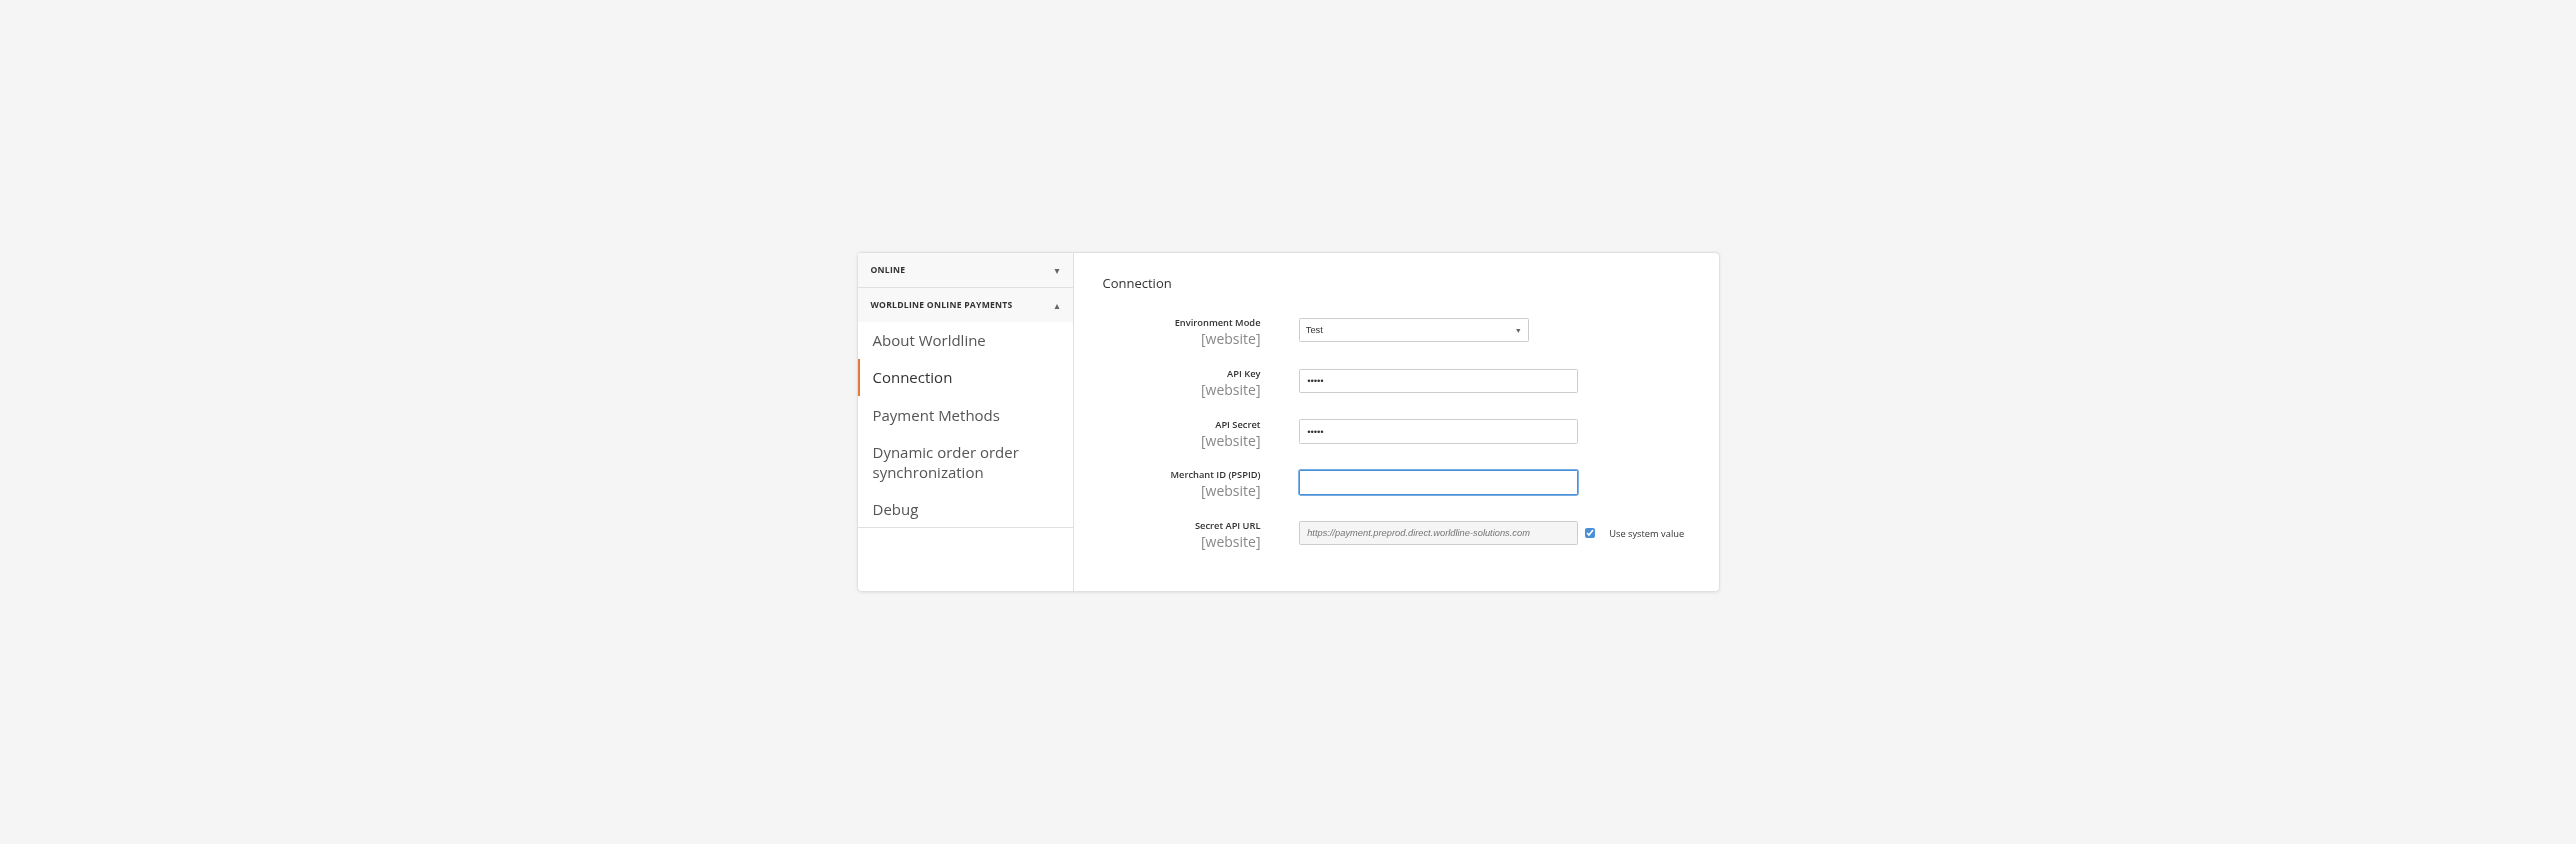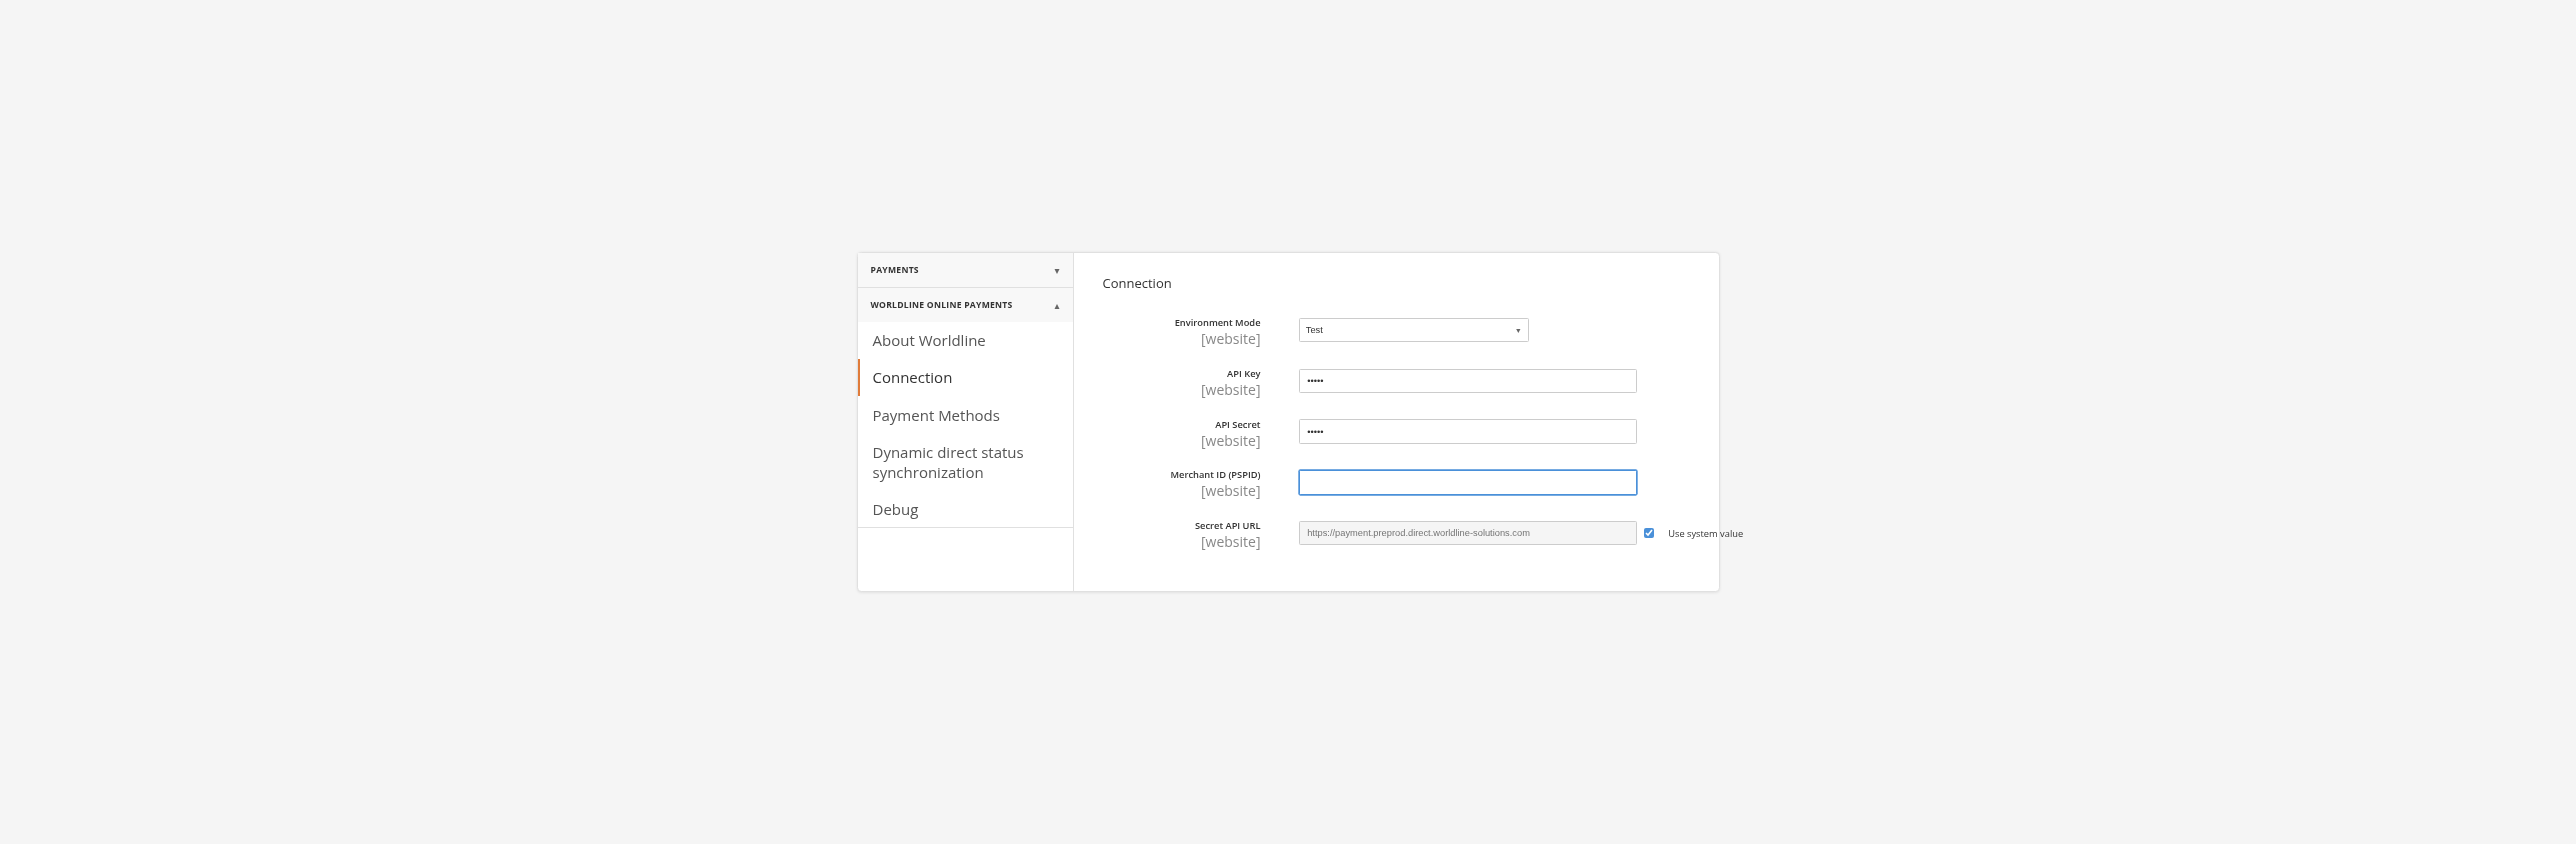--- a/index.html
+++ b/index.html
@@ -164,29 +164,30 @@
       top: 50%;
       transform: translateY(-50%);
       pointer-events: none;
     }
 
     .select-wrapper .form-select {
       padding-right: 20px;
     }
 
     .form-input {
-      width: 338px;
+      width: 279px;
       height: 24.4px;
       border: 0.7px solid #ccc;
       border-radius: 1.4px;
       padding: 2.9px 7.2px;
       font-size: 9.3px;
       color: #333;
       background: #fff;
       outline: none;
+      font-style: italic;
     }
 
     .form-input.active-focus {
       border-color: #4a90d9;
       box-shadow: 0 0 0 0.7px #4a90d9;
     }
 
     .form-input.disabled-input {
       background: #f5f5f5;
       color: #aaa;
@@ -224,42 +225,42 @@
   </style>
 </head>
 <body>
 
 <div class="main-container">
 
   <div class="sidebar">
 
     <div class="sidebar-section">
       <div class="sidebar-section-header">
-        <span class="sidebar-section-header-label">PAYMENTS</span>
+        <span class="sidebar-section-header-label">ONLINE</span>
         <span class="chevron">▾</span>
       </div>
     </div>
 
     <div class="sidebar-section">
       <div class="sidebar-section-header">
         <span class="sidebar-section-header-label">WORLDLINE ONLINE PAYMENTS</span>
         <span class="chevron">▴</span>
       </div>
       <div class="sidebar-items">
         <div class="sidebar-item">
           <span>About Worldline</span>
         </div>
         <div class="sidebar-item active">
           <span>Connection</span>
         </div>
         <div class="sidebar-item">
           <span>Payment Methods</span>
         </div>
         <div class="sidebar-item">
-          <span>Dynamic direct status synchronization</span>
+          <span>Dynamic order order synchronization</span>
         </div>
         <div class="sidebar-item">
           <span>Debug</span>
         </div>
       </div>
     </div>
 
   </div>
 
   <div class="content">

